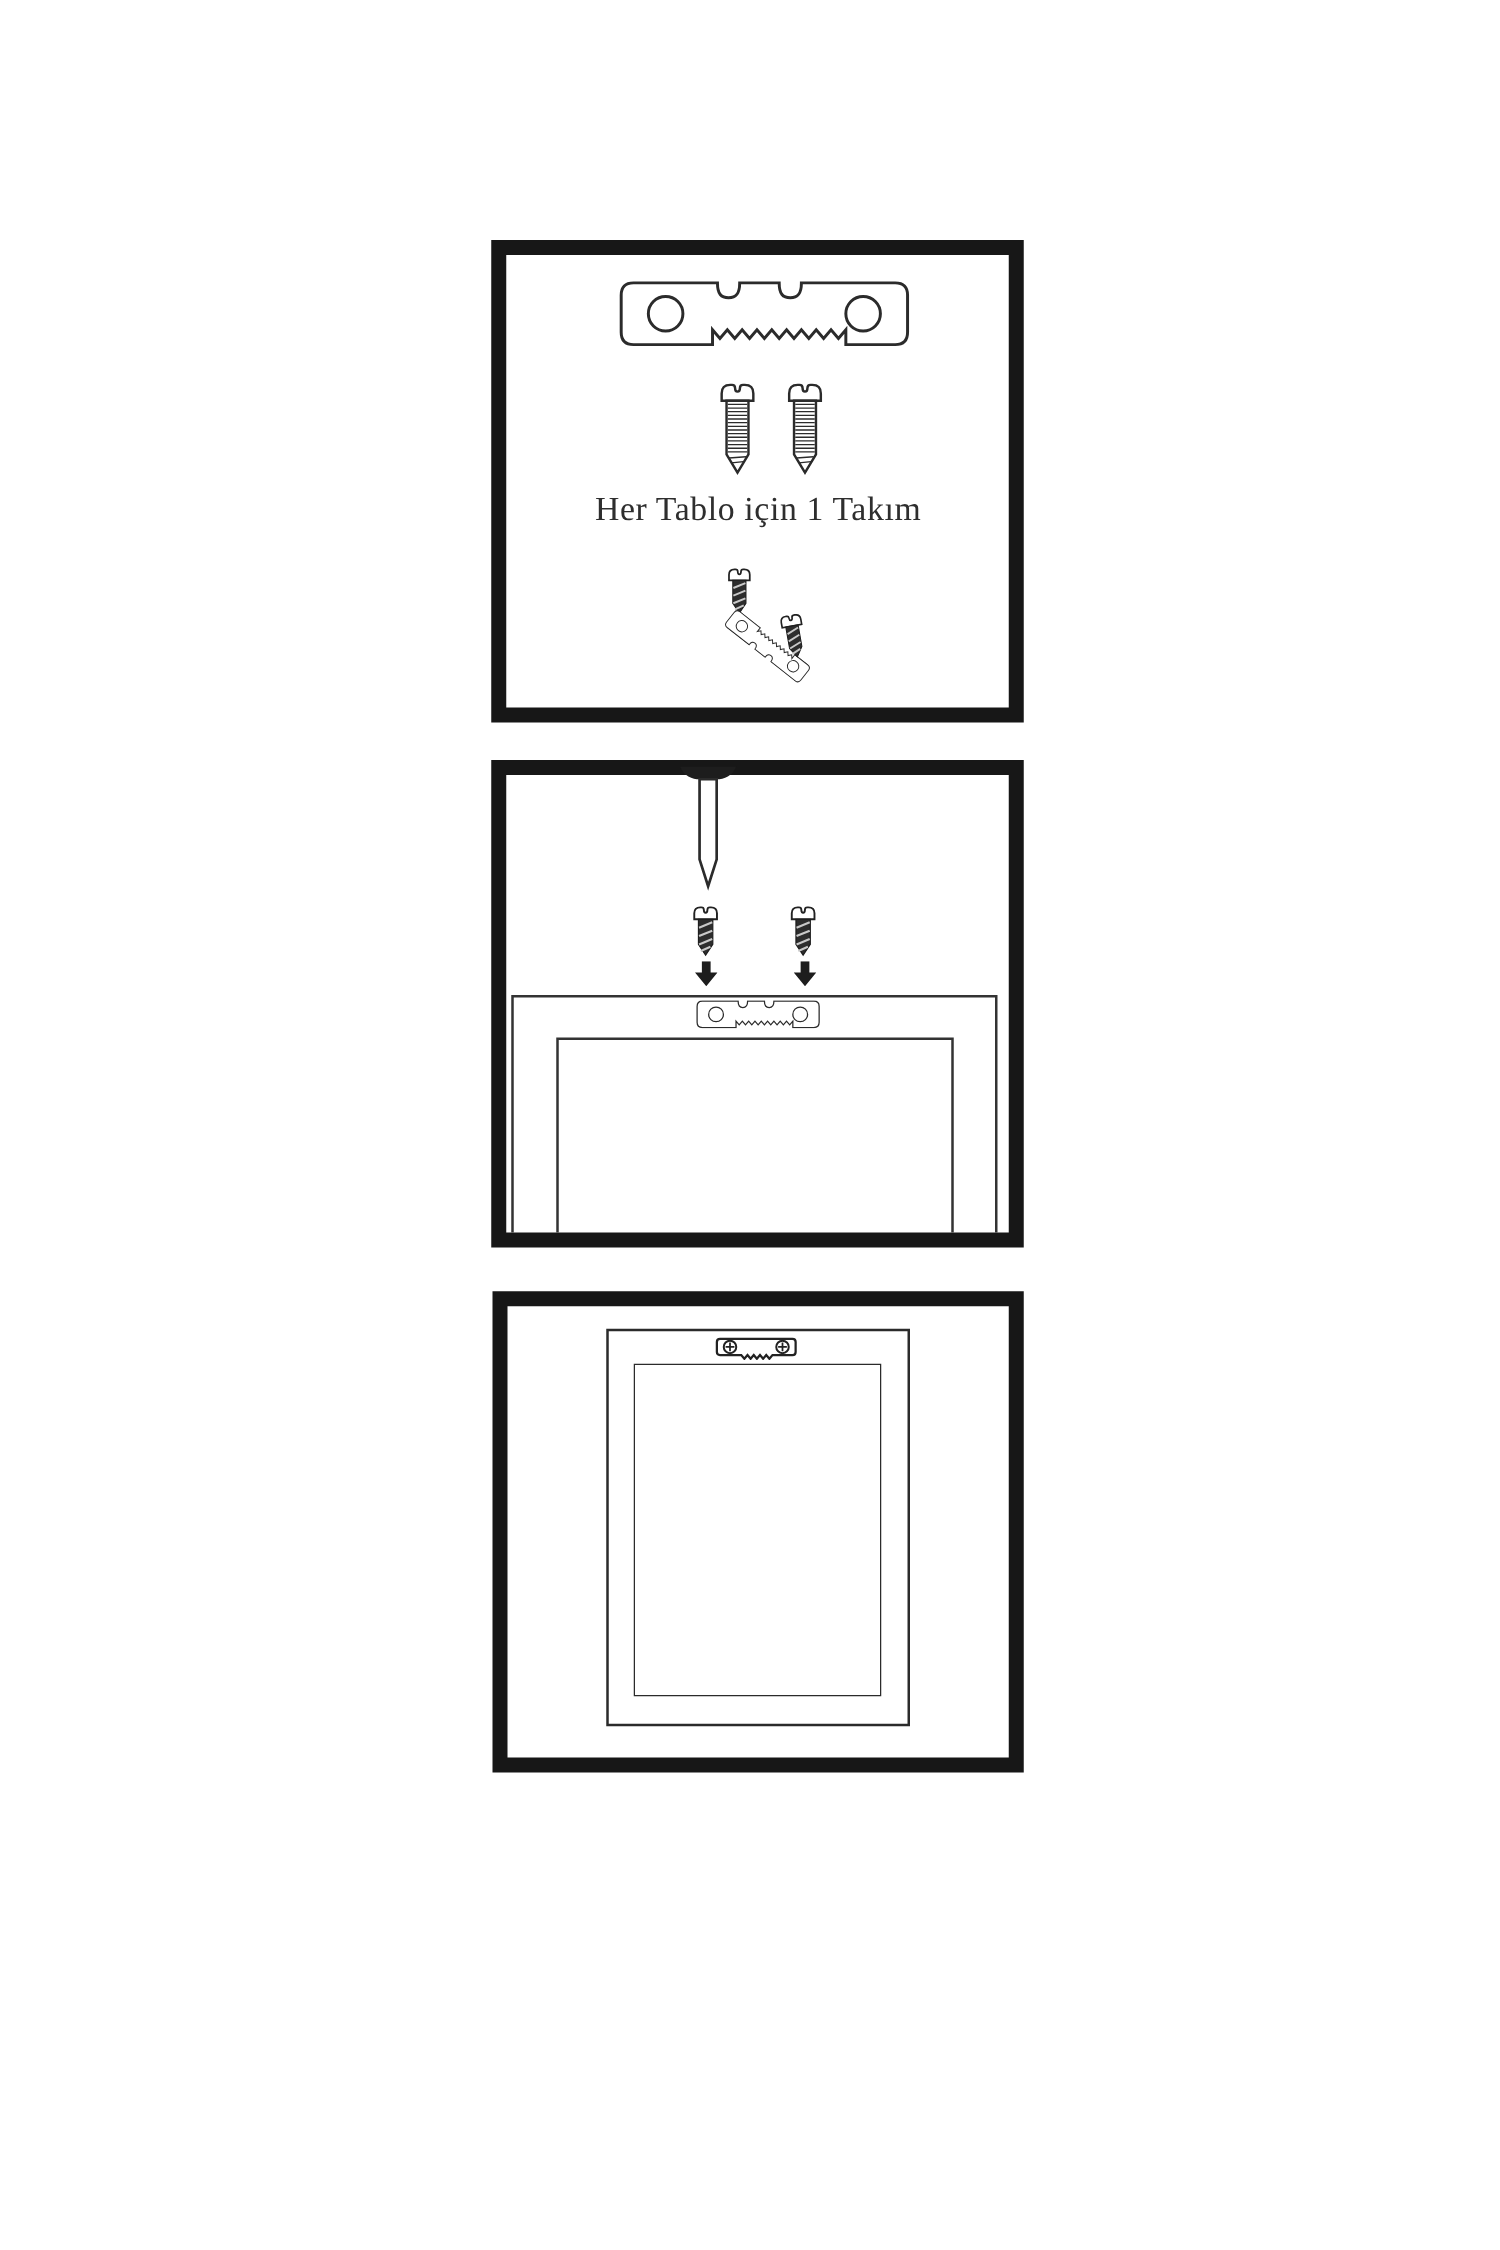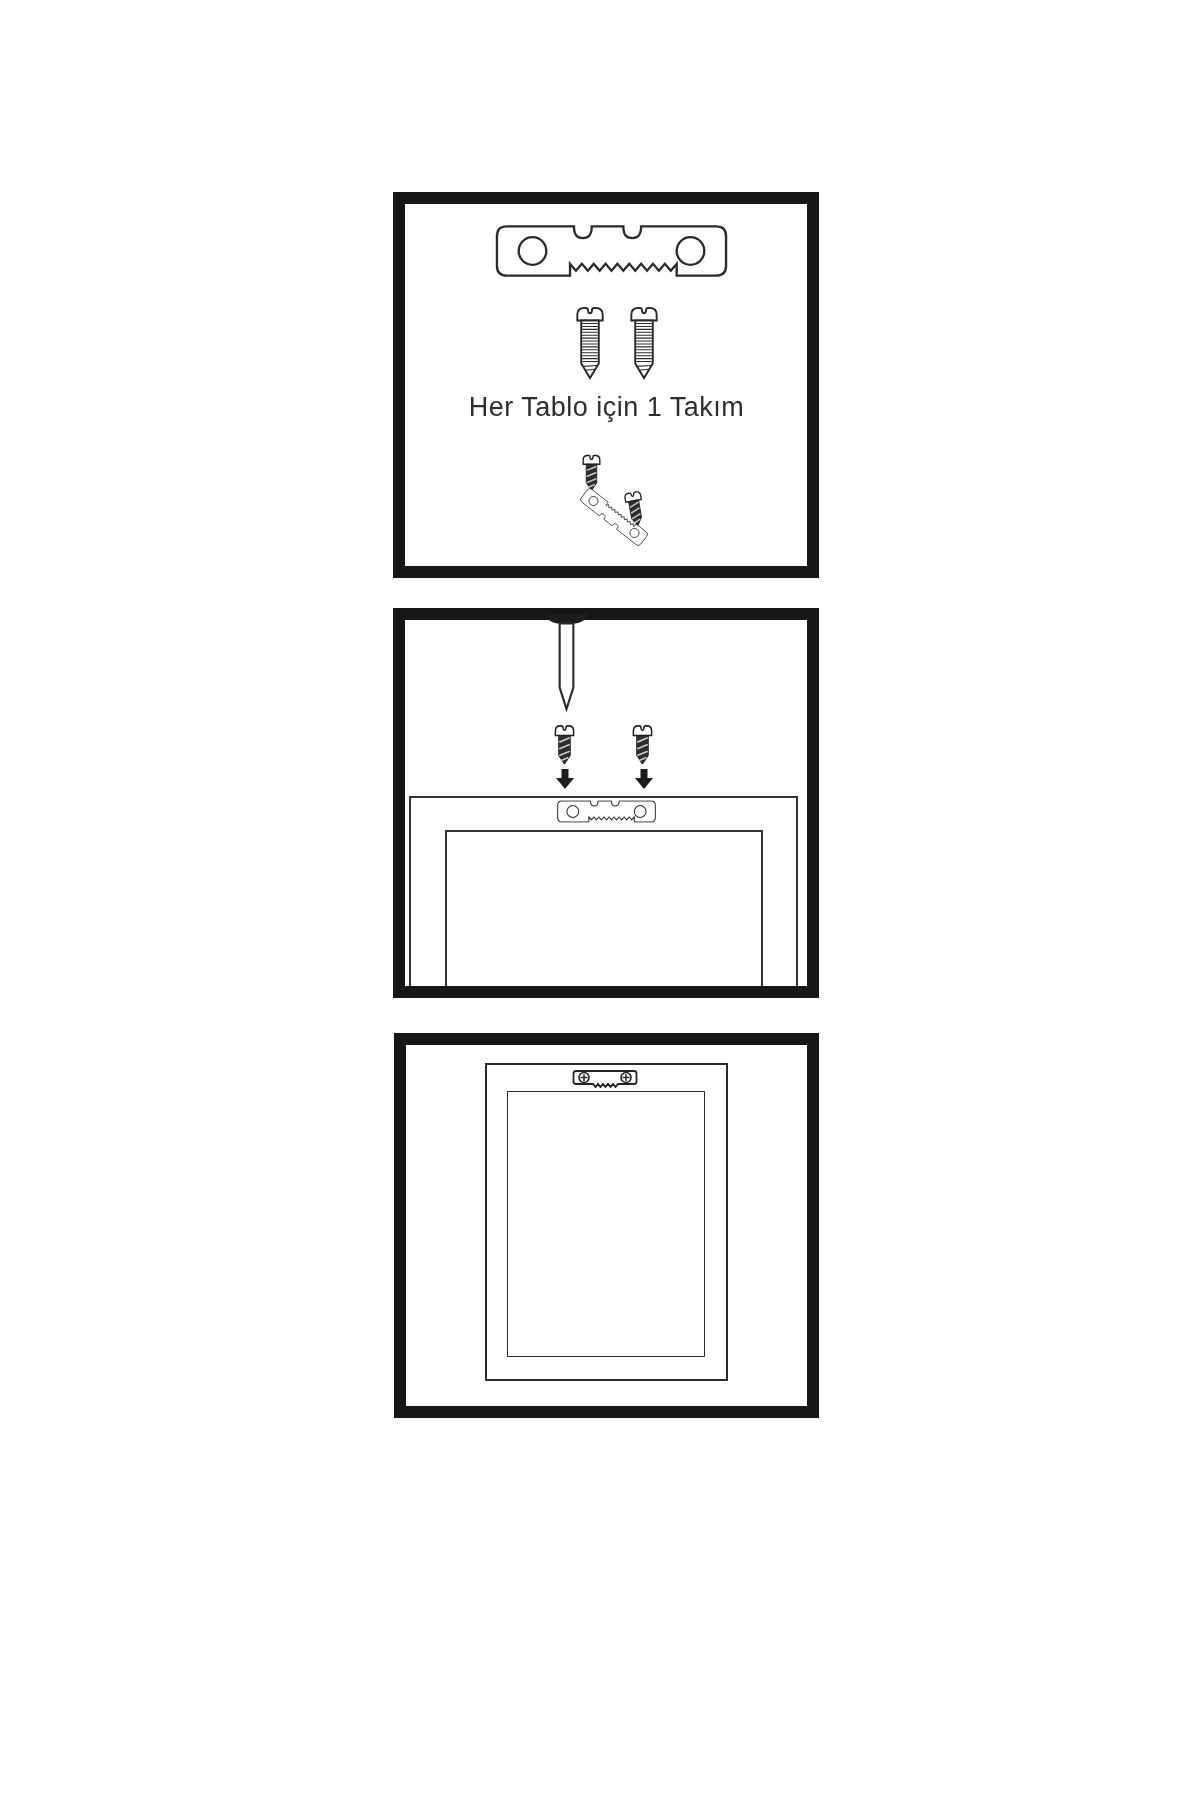--- a/index.html
+++ b/index.html
@@ -1,17 +1,17 @@
 <!DOCTYPE html>
 <html><head>
 <meta charset="utf-8">
 <style>
   html,body{margin:0;padding:0;background:#ffffff;}
   #sheet{position:relative;width:1200px;height:1444px;background:#ffffff;overflow:hidden;
-         font-family:Liberation Sans, sans-serif;}
+         font-family:Liberation Serif, serif;}
   .abs{position:absolute;}
   .panel{position:absolute;border:12px solid #171717;background:#ffffff;box-sizing:border-box;}
   .clip{position:absolute;overflow:hidden;}
   .rectline{position:absolute;box-sizing:border-box;background:transparent;}
   #caption1{position:absolute;left:406px;top:392px;width:401px;text-align:center;
             font-size:27px;letter-spacing:0.5px;color:#2e2e2e;}
   #brand-name{position:absolute;left:566px;top:1507px;font-size:96px;line-height:1;
               letter-spacing:2px;color:#1c4a3c;}
   #brand-tagline{position:absolute;left:568px;top:1597px;font-size:27px;line-height:1;
               letter-spacing:4.5px;color:#9c8a55;}

